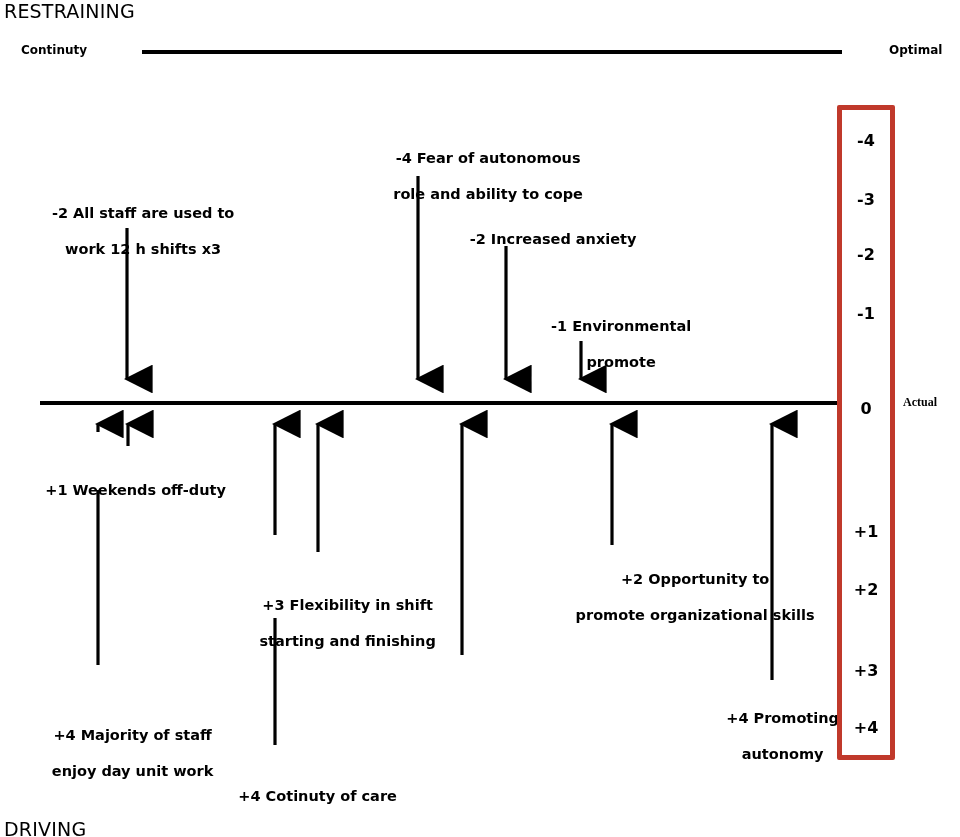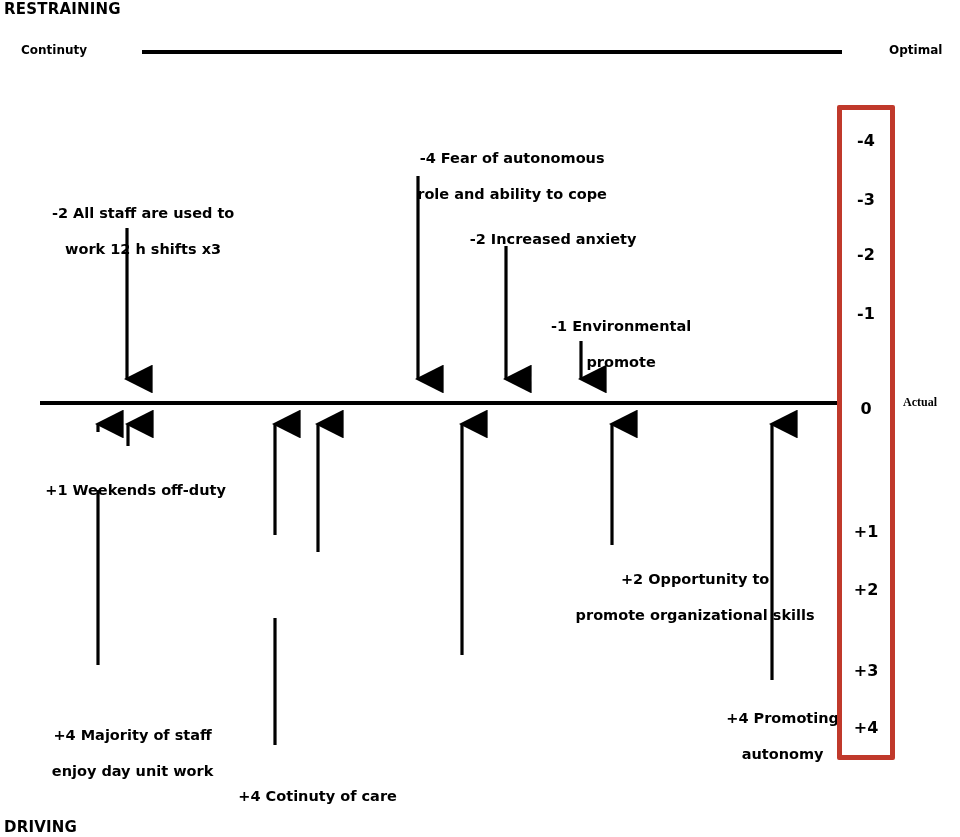--- a/index.html
+++ b/index.html
@@ -14,22 +14,22 @@
   }
   #canvas {
     position: relative;
     width: 960px;
     height: 837px;
     background: #ffffff;
     overflow: hidden;
   }
   .hdr {
     position: absolute;
-    font-weight: bold;
-    font-size: 15px;
+    font-weight: normal;
+    font-size: 19px;
     letter-spacing: 0.2px;
     white-space: nowrap;
   }
   .axis-label {
     position: absolute;
     font-weight: bold;
     font-size: 12px;
     white-space: nowrap;
   }
   .rule {
@@ -129,21 +129,21 @@
     <g>
       <line x1="772" y1="680" x2="772" y2="424" stroke="#000" stroke-width="3.2" marker-end="url(#ah-up)"></line>
     </g>
   </svg>
 
   <div class="force-label ctr" style="left:0px; top:186px; width:250px;padding-left:8px;">
     <span>-2 All staff are used to</span><br>
     <span>work 12 h shifts x3</span>
   </div>
 
-  <div class="force-label ctr" style="left:352px; top:131px; width:300px;">
+  <div class="force-label ctr" style="left:328px; top:131px; width:300px;">
     <span>-4 Fear of autonomous</span><br>
     <span>role and ability to cope</span>
   </div>
 
   <div class="force-label ctr" style="left:433px; top:212px; width:220px;">
     <span>-2 Increased anxiety</span>
   </div>
 
   <div class="force-label ctr" style="left:511px; top:299px; width:200px;">
     <span>-1 Environmental</span><br>
@@ -152,20 +152,24 @@
 
   <div class="force-label ctr" style="left:8px; top:463px; width:235px;">
     <span>+1 Weekends off-duty</span>
   </div>
 
   <div class="force-label ctr" style="left:0px; top:708px; width:245px;">
     <span>+4 Majority of staff</span><br>
     <span>enjoy day unit work</span>
   </div>
 
+  <div class="force-label ctr" style="left:215px; top:578px; width:245px;">
+    <span>+3 Flexibility in shift</span><br>
+    <span>starting and finishing</span>
+  </div>
 
   <div class="force-label ctr" style="left:200px; top:769px; width:215px;">
     <span>+4 Cotinuty of care</span>
   </div>
 
 
   <div class="force-label ctr" style="left:540px; top:552px; width:290px;">
     <span>+2 Opportunity to</span><br>
     <span>promote organizational skills</span>
   </div>

